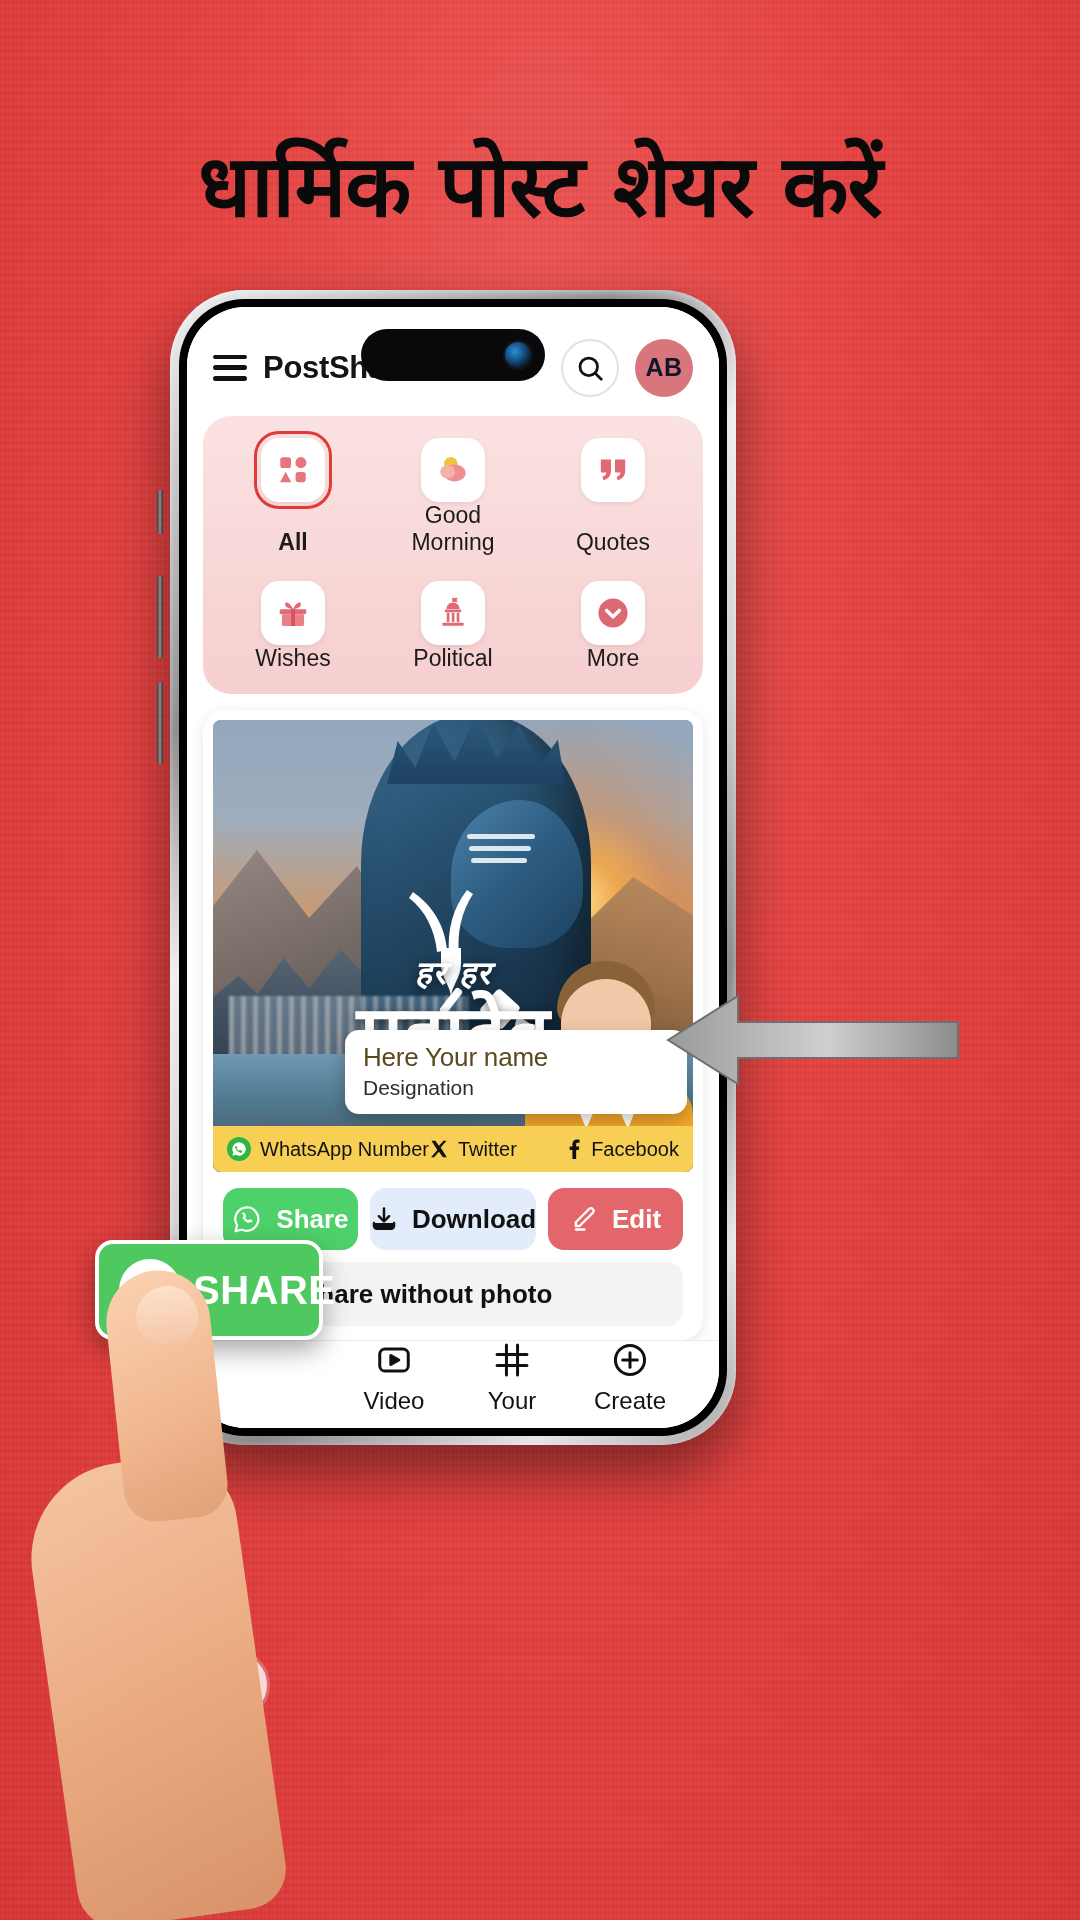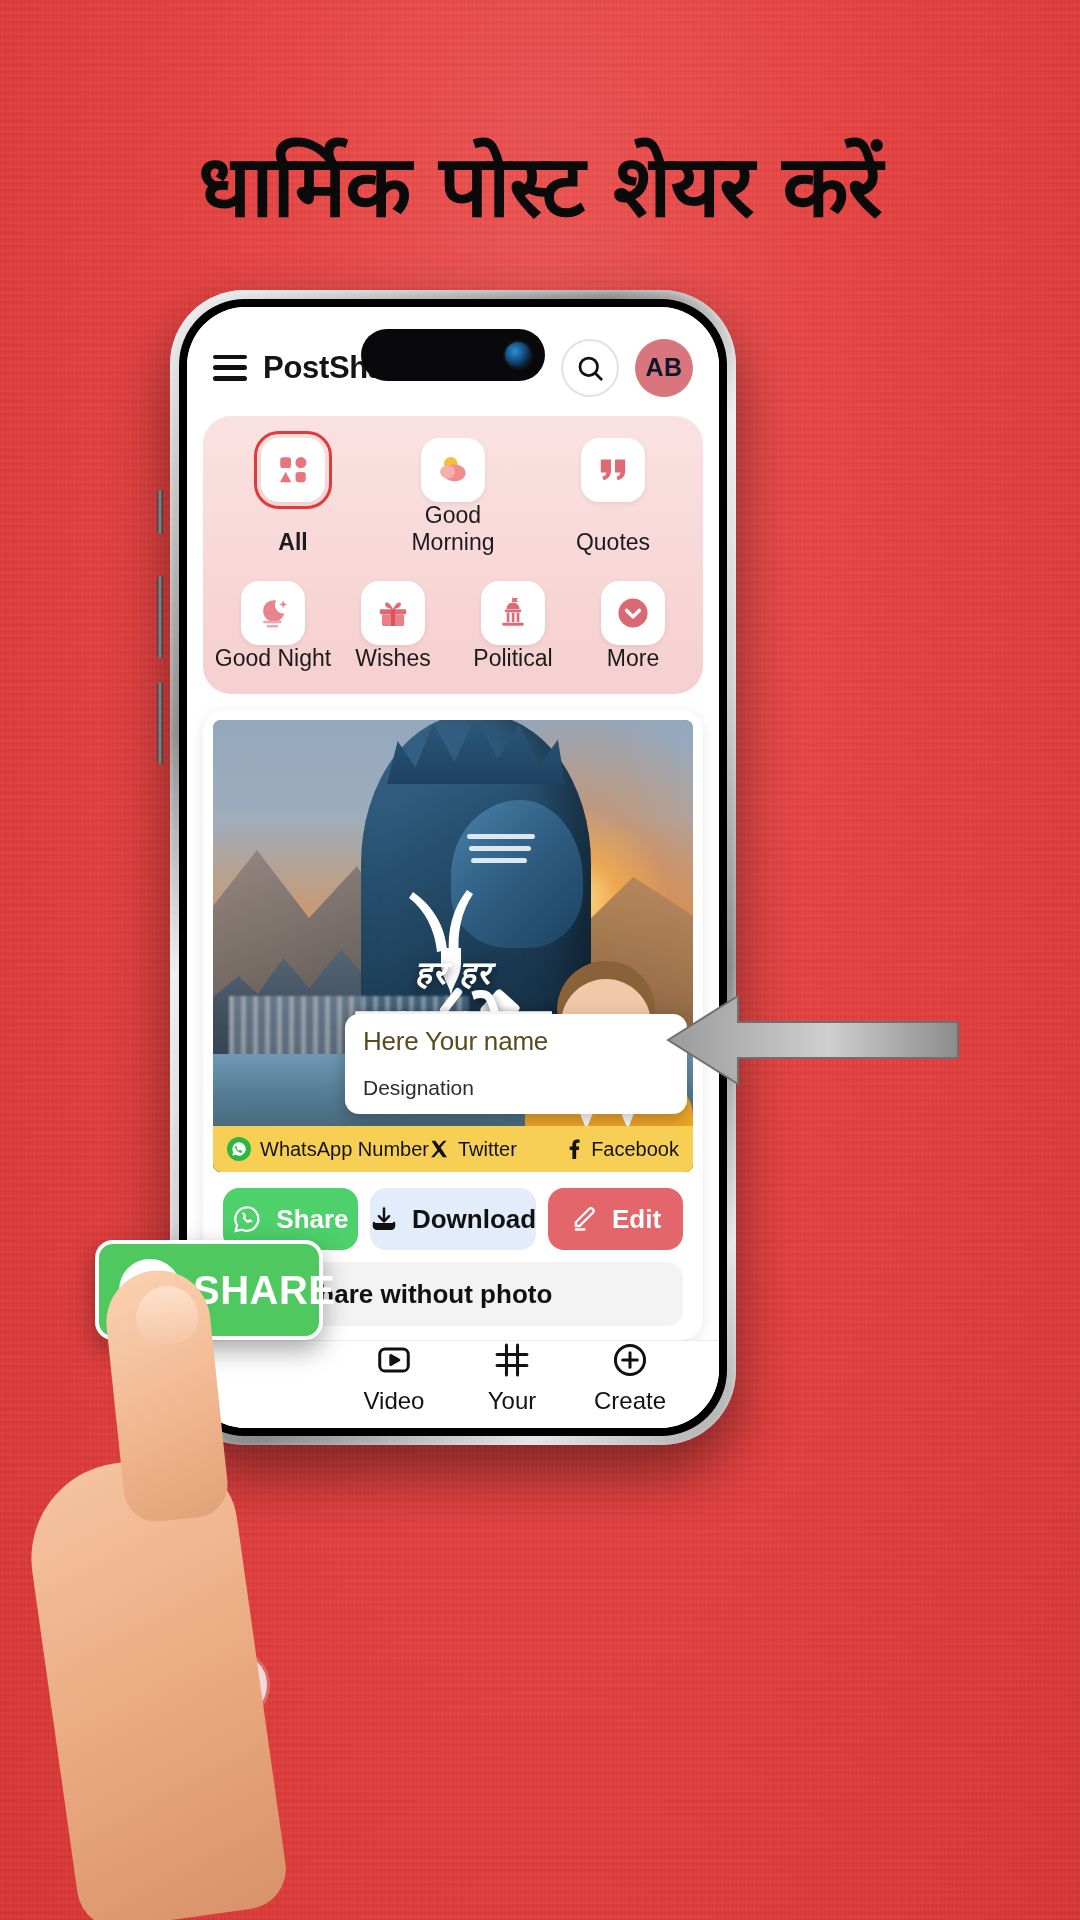--- a/index.html
+++ b/index.html
@@ -256,21 +256,21 @@
   
   #name-card{
     position:absolute; left:132px; bottom:58px; z-index:7;
     width:342px;
     background:#fff;
     border-radius:14px;
     padding:12px 16px 14px 18px;
     box-shadow:0 6px 18px rgba(0,0,0,0.25);
   }
   #name-card .nm{ font-size:26px; color:#5a4a1e; letter-spacing:-0.2px;}
-  #name-card .dg{ font-size:21px; color:#2d2d2d; margin-top:19px;}
+  #name-card .dg{ font-size:21px; color:#2d2d2d; margin-top:3px;}
   
   #social-bar{
     position:absolute; left:0; right:0; bottom:0; z-index:8;
     height:46px;
     background:#f7cf55;
     display:flex; align-items:center;
     padding:0 14px;
   }
   .social-item{ display:flex; align-items:center; gap:9px; font-size:20px; color:#121212; white-space:nowrap;}
   .social-item:nth-child(1){ flex:0 0 auto; }
@@ -438,31 +438,20 @@
               <svg width="34" height="34" viewBox="0 0 24 24">
                 <path d="M3.4 4.6h7.2v8.2c0 3.4-2.4 5.6-5.2 6.4l-1-2.4c1.8-.6 2.8-1.6 2.9-3.1H3.4Z" fill="#e06a74"></path>
                 <path d="M13.4 4.6h7.2v8.2c0 3.4-2.4 5.6-5.2 6.4l-1-2.4c1.8-.6 2.8-1.6 2.9-3.1h-3.9Z" fill="#e06a74"></path>
               </svg>
             </div>
             <div class="cat-label">Quotes</div>
           </div>
         </div>
 
         <div class="cat-row">
-          <div class="cat">
-            <div class="cat-icon">
-              <svg width="34" height="34" viewBox="0 0 24 24">
-                <path d="M14.4 3.2A7.6 7.6 0 1 0 20 12.4 6 6 0 0 1 14.4 3.2Z" fill="#e8858c"></path>
-                <path d="M19.2 3.2l.8 1.9 1.9.8-1.9.8-.8 1.9-.8-1.9-1.9-.8 1.9-.8Z" fill="#e8858c"></path>
-                <rect x="5" y="17.4" width="13" height="1.8" rx="0.9" fill="#f0a3a9"></rect>
-                <rect x="7.6" y="20.4" width="8" height="1.8" rx="0.9" fill="#f0a3a9"></rect>
-              </svg>
-            </div>
-            <div class="cat-label">Good Night</div>
-          </div>
 
           <div class="cat">
             <div class="cat-icon">
               <svg width="34" height="34" viewBox="0 0 24 24">
                 <rect x="2.6" y="9.4" width="18.8" height="3.4" rx="1" fill="#e06a74"></rect>
                 <rect x="4.2" y="12.8" width="15.6" height="8.4" rx="1" fill="#ea8086"></rect>
                 <rect x="10.6" y="9.4" width="2.8" height="11.8" fill="#d6545f"></rect>
                 <path d="M12 9.2C9.6 9.2 6.4 8 6.4 5.8S9.6 4 12 9.2Z" fill="#e06a74"></path>
                 <path d="M12 9.2c2.4 0 5.6-1.2 5.6-3.4S14.4 4 12 9.2Z" fill="#e06a74"></path>
               </svg>

